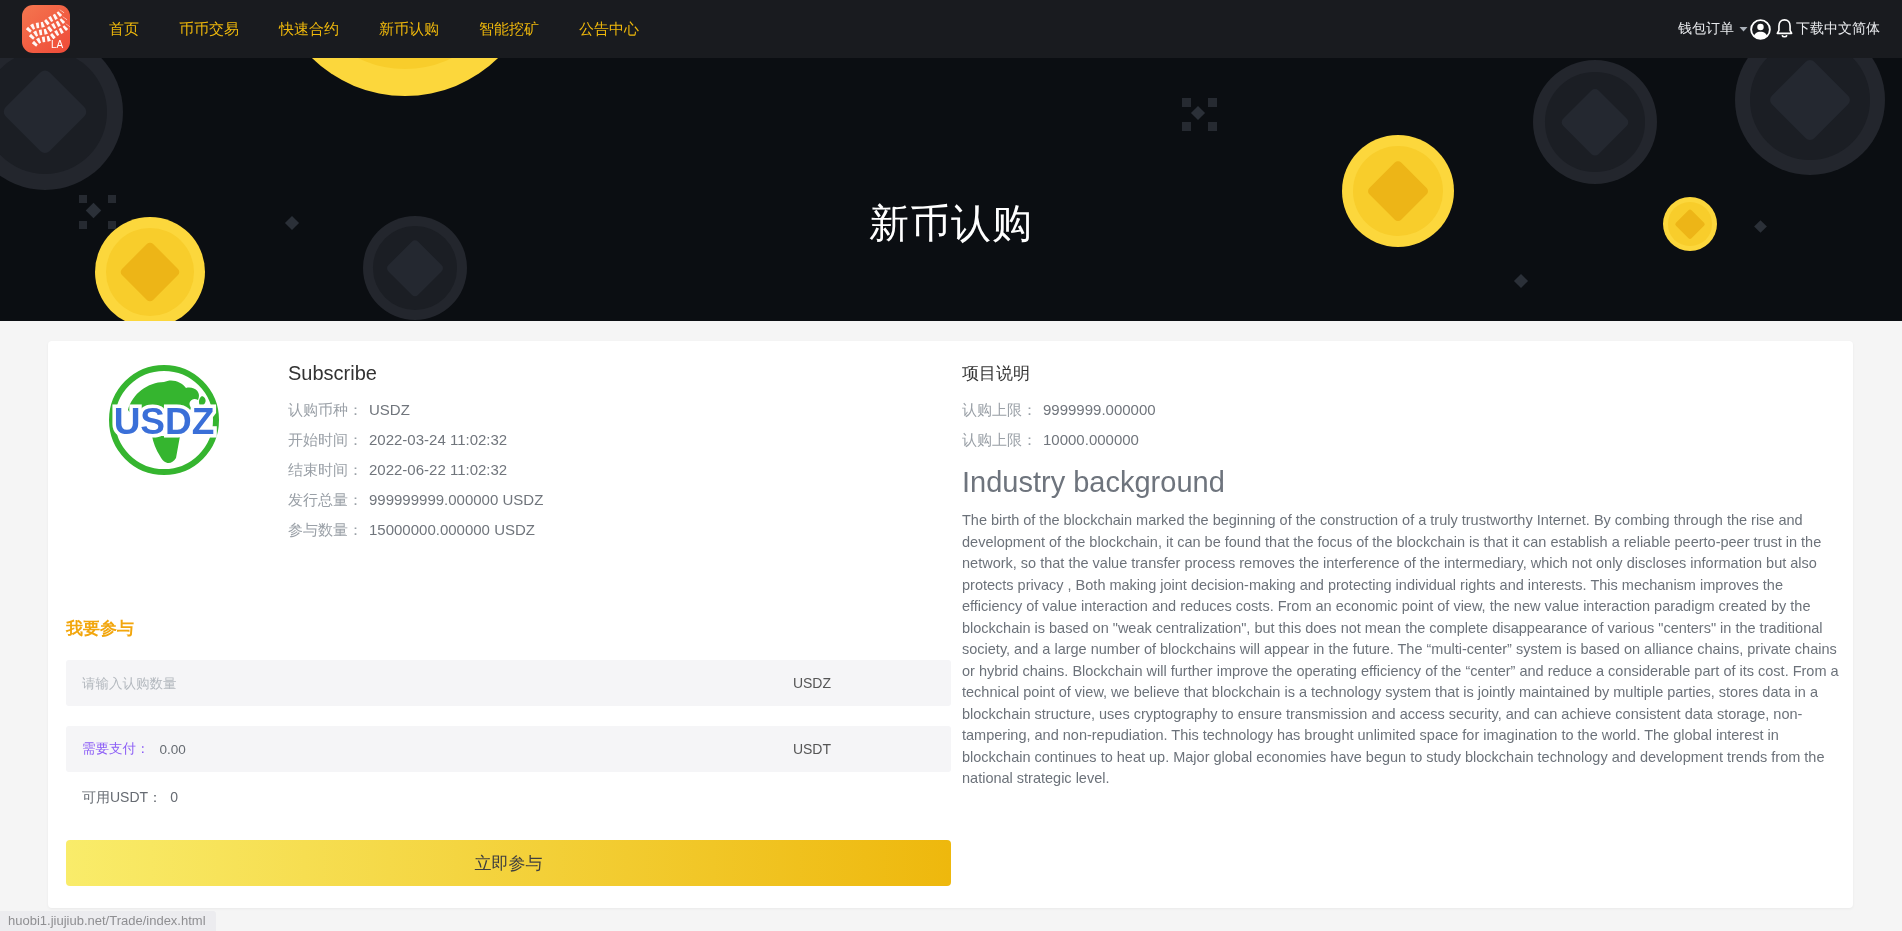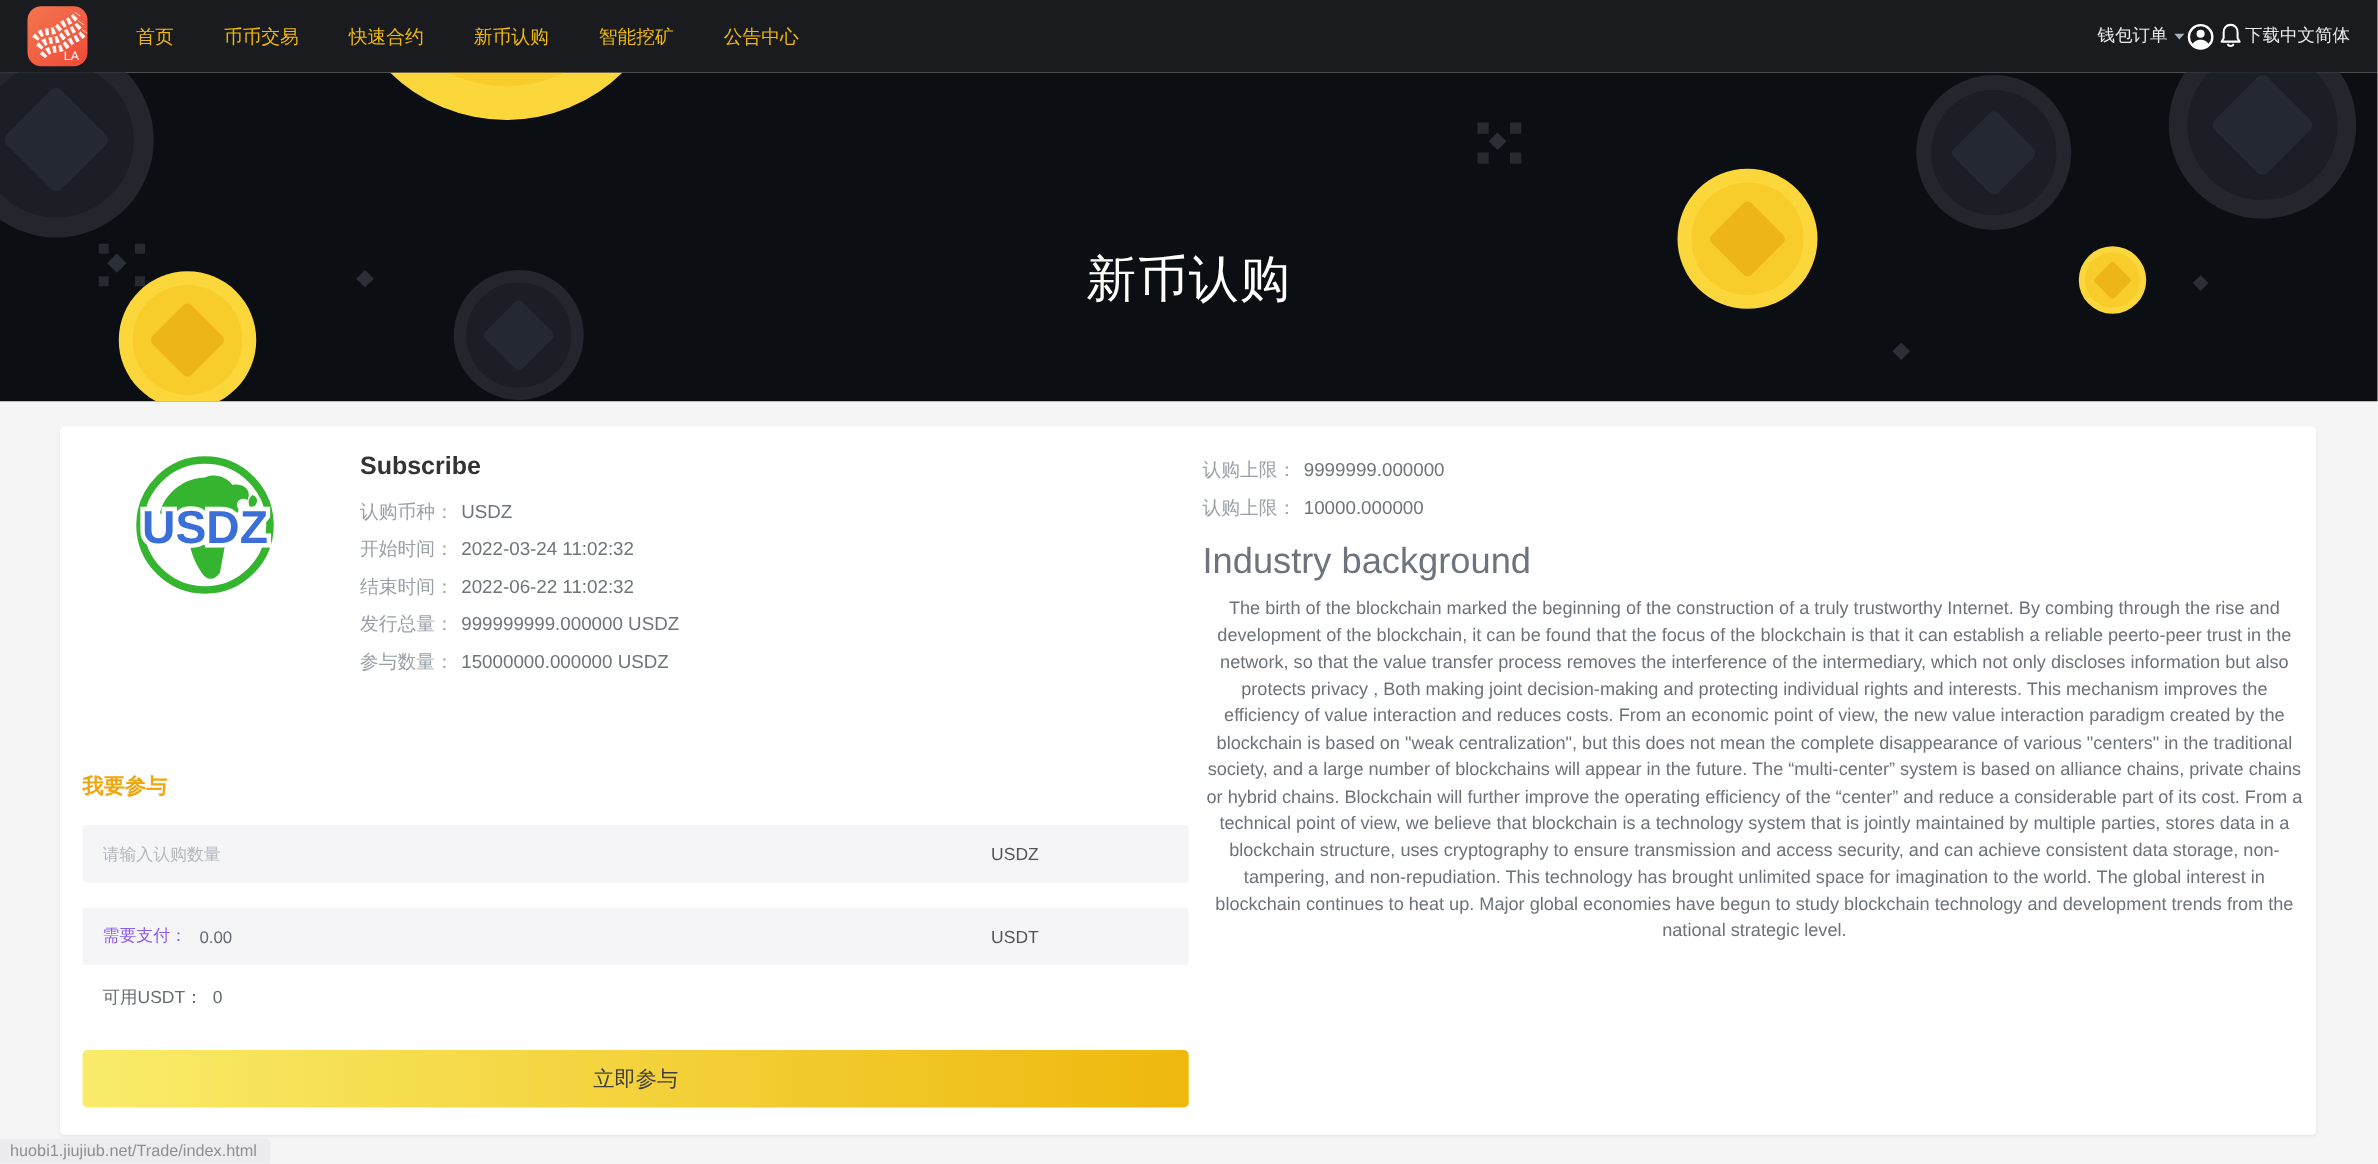--- a/index.html
+++ b/index.html
@@ -41,21 +41,21 @@
   
   .card { position:absolute; top:341px; left:48px; width:1805px; height:567px;
     background:#ffffff; border-radius:4px; box-shadow:0 1px 3px rgba(0,0,0,.05);
     display:flex; padding:21px 4px 0 18px; }
   .col-left { width:885px; flex:0 0 auto; }
   .col-right { flex:1; padding-left:11px; padding-right:4px; }
 
   .subscribe-row { display:flex; }
   .usdz-logo { width:116px; height:116px; margin-left:40px; flex:0 0 auto; }
   .subscribe-info { margin-left:66px; }
-  .h-subscribe { font-size:20px; font-weight:700; color:#333; margin-bottom:10px; }
+  .h-subscribe { font-size:20px; font-weight:400; color:#333; margin-bottom:10px; }
   .info-line { font-size:15px; line-height:30px; white-space:nowrap; }
   .info-line .lbl { color:#9aa0a7; }
   .info-line .val { color:#70757c; margin-left:6px; }
 
   .h-join { margin-top:72px; font-size:17px; font-weight:bold; color:#f2a60d; }
   .field { position:relative; margin-top:20px; height:46px; background:#f5f5f7;
     border-radius:3px; display:flex; align-items:center; padding:0 16px; }
   .field input { border:none; outline:none; background:transparent; width:600px;
     font-size:13.5px; color:#555; font-family:inherit; }
   .field input::placeholder { color:#b4b9bf; }
@@ -64,21 +64,21 @@
   .field .pay-val { color:#666b72; font-size:13.5px; margin-left:10px; }
   .available { margin-top:17px; margin-left:16px; font-size:14px; color:#666b72; }
   .available .val { margin-left:8px; }
   .join-btn { display:block; margin-top:33px; width:885px; height:46px; border:none;
     border-radius:4px; background:linear-gradient(90deg,#f9ec6a 0%,#eeb80d 100%);
     font-size:17px; color:#3f3f3f; cursor:pointer; font-family:inherit; }
 
   .h-project { font-size:17px; font-weight:500; color:#333; margin-bottom:10px; }
   .h-industry { margin-top:11px; font-size:29px; font-weight:400; color:#6e747d; }
   .article { margin-top:11px; font-size:14.5px; line-height:21.5px; color:#6c727a;
-    text-align:center; }
+    text-align:left; }
 
   
   .statusbar { position:absolute; left:0; bottom:0; height:20px; background:#ececef;
     border-top-right-radius:3px; padding:0 10px 0 8px; font-size:13px; line-height:20px;
     color:#8f8f92; z-index:40; }
 </style>
 </head>
 <body>
 
 <div class="nav">
@@ -225,20 +225,21 @@
     </div>
 
     <div class="available">
       <span>可用USDT：</span><span class="val">0</span>
     </div>
 
     <button class="join-btn">立即参与</button>
   </div>
 
   <div class="col-right">
+    <div class="h-project">项目说明</div>
     <div class="info-line">
       <span class="lbl">认购上限：</span><span class="val">9999999.000000</span></div>
     <div class="info-line">
       <span class="lbl">认购上限：</span><span class="val">10000.000000</span></div>
 
     <div class="h-industry">Industry background</div>
     <p class="article">The birth of the blockchain marked the beginning of the construction of a truly trustworthy Internet. By combing through the rise and development of the blockchain, it can be found that the focus of the blockchain is that it can establish a reliable peerto-peer trust in the network, so that the value transfer process removes the interference of the intermediary, which not only discloses information but also protects privacy , Both making joint decision-making and protecting individual rights and interests. This mechanism improves the efficiency of value interaction and reduces costs. From an economic point of view, the new value interaction paradigm created by the blockchain is based on "weak centralization", but this does not mean the complete disappearance of various "centers" in the traditional society, and a large number of blockchains will appear in the future. The “multi-center” system is based on alliance chains, private chains or hybrid chains. Blockchain will further improve the operating efficiency of the “center” and reduce a considerable part of its cost. From a technical point of view, we believe that blockchain is a technology system that is jointly maintained by multiple parties, stores data in a blockchain structure, uses cryptography to ensure transmission and access security, and can achieve consistent data storage, non-tampering, and non-repudiation. This technology has brought unlimited space for imagination to the world. The global interest in blockchain continues to heat up. Major global economies have begun to study blockchain technology and development trends from the national strategic level.</p>
   </div>
 </div>
 

